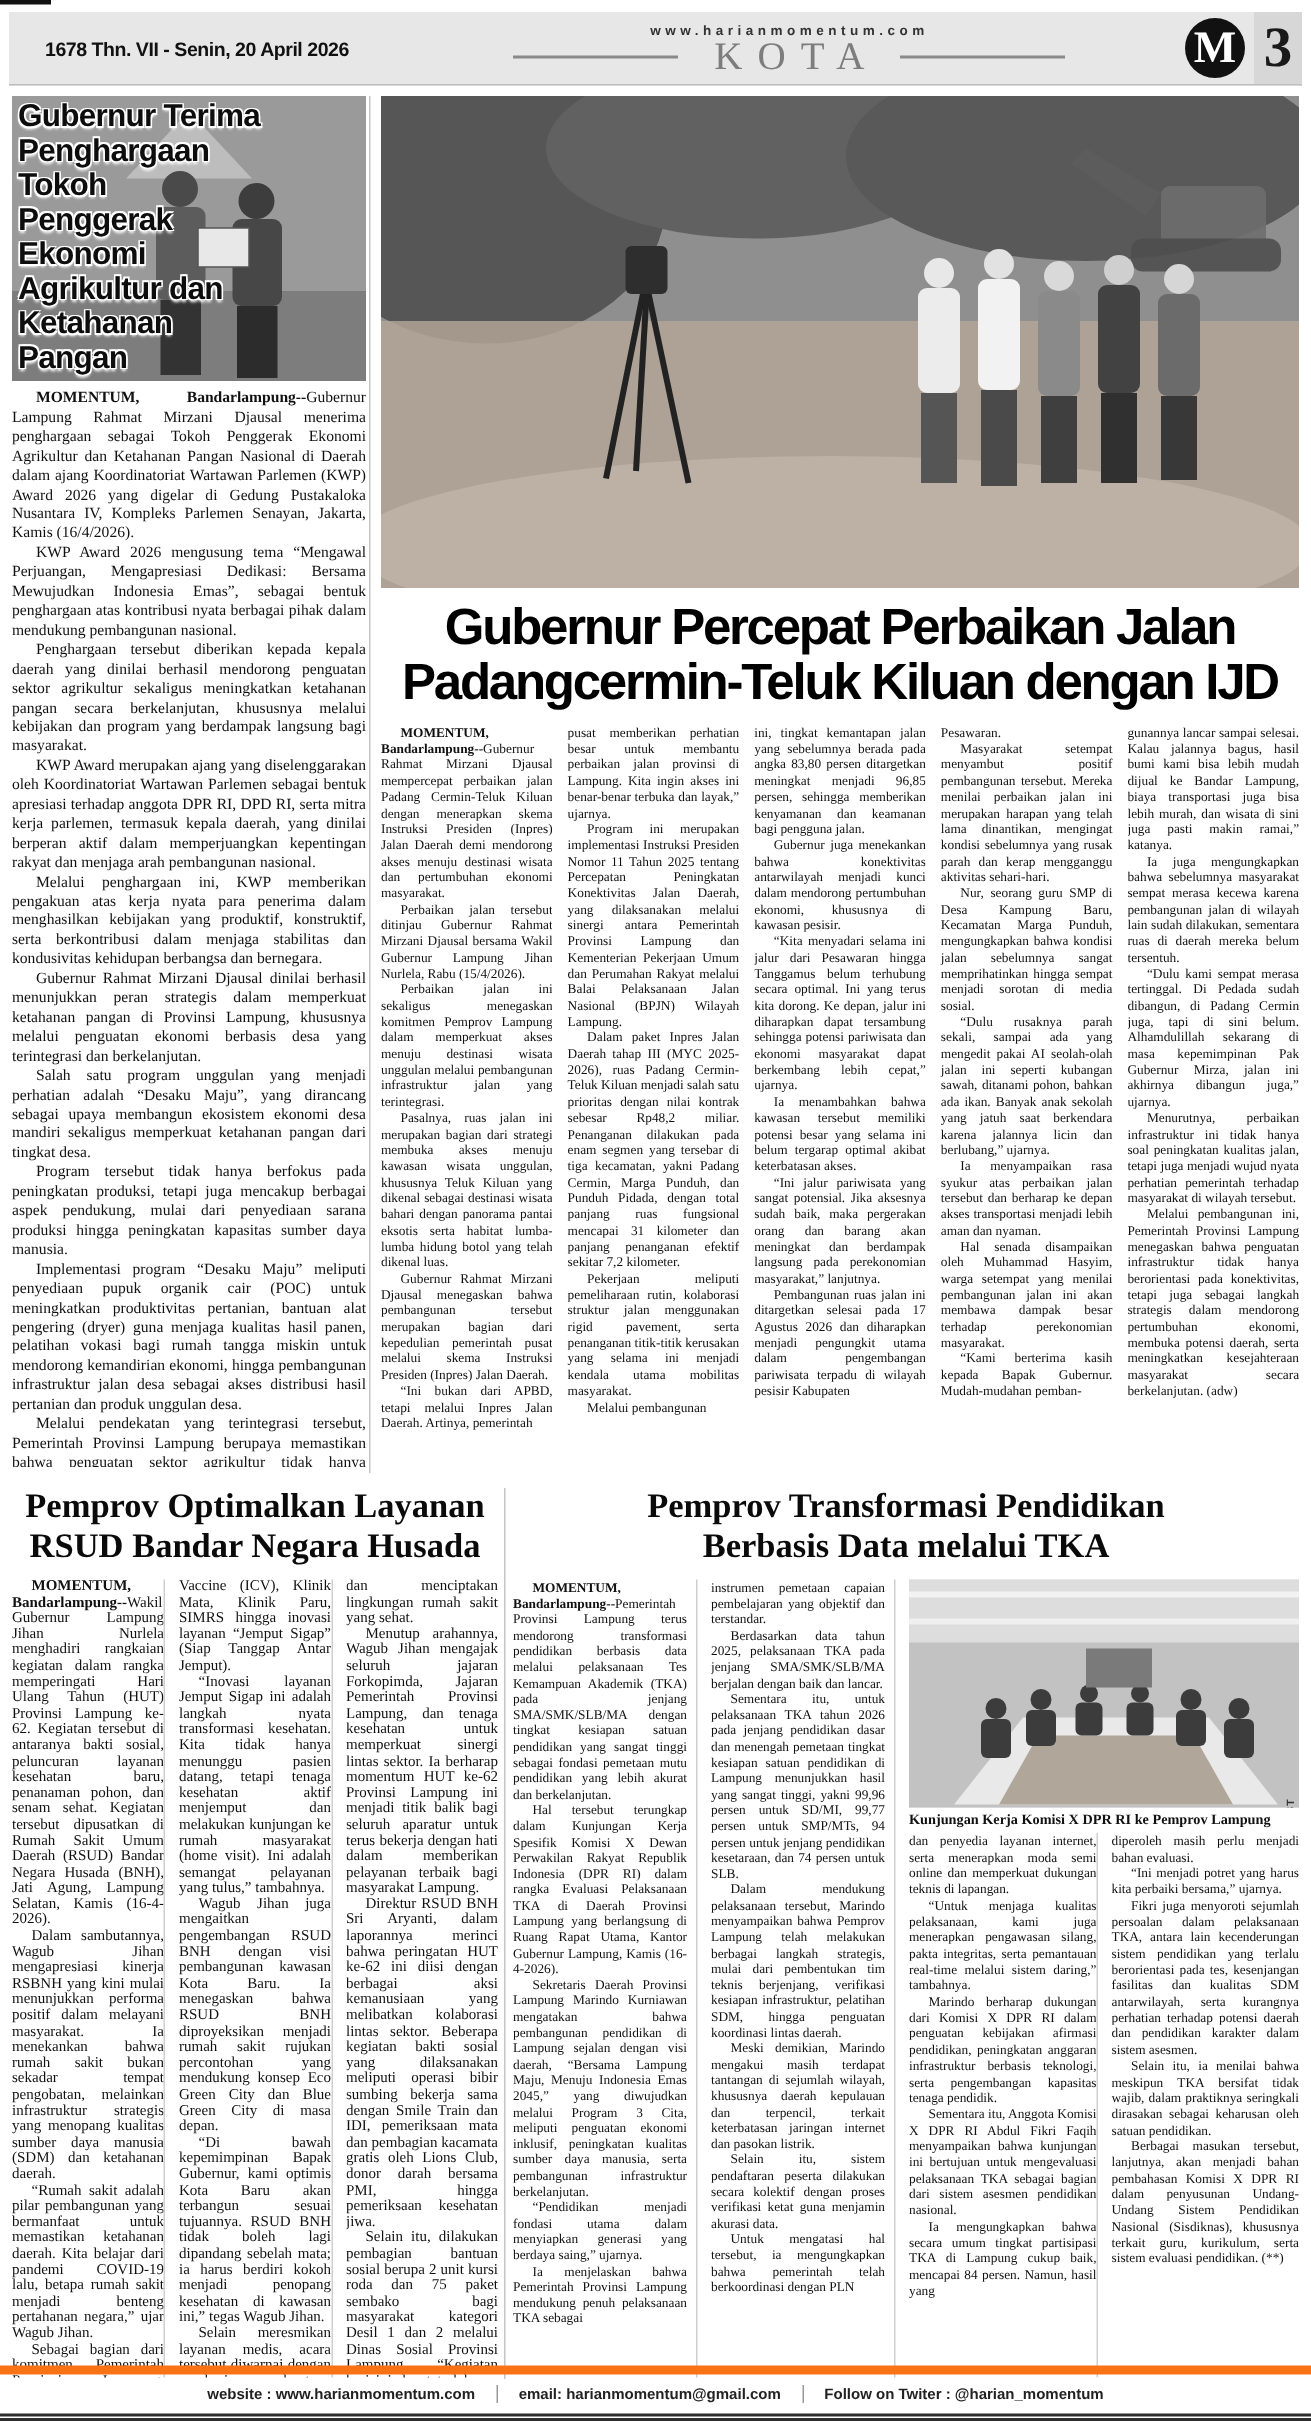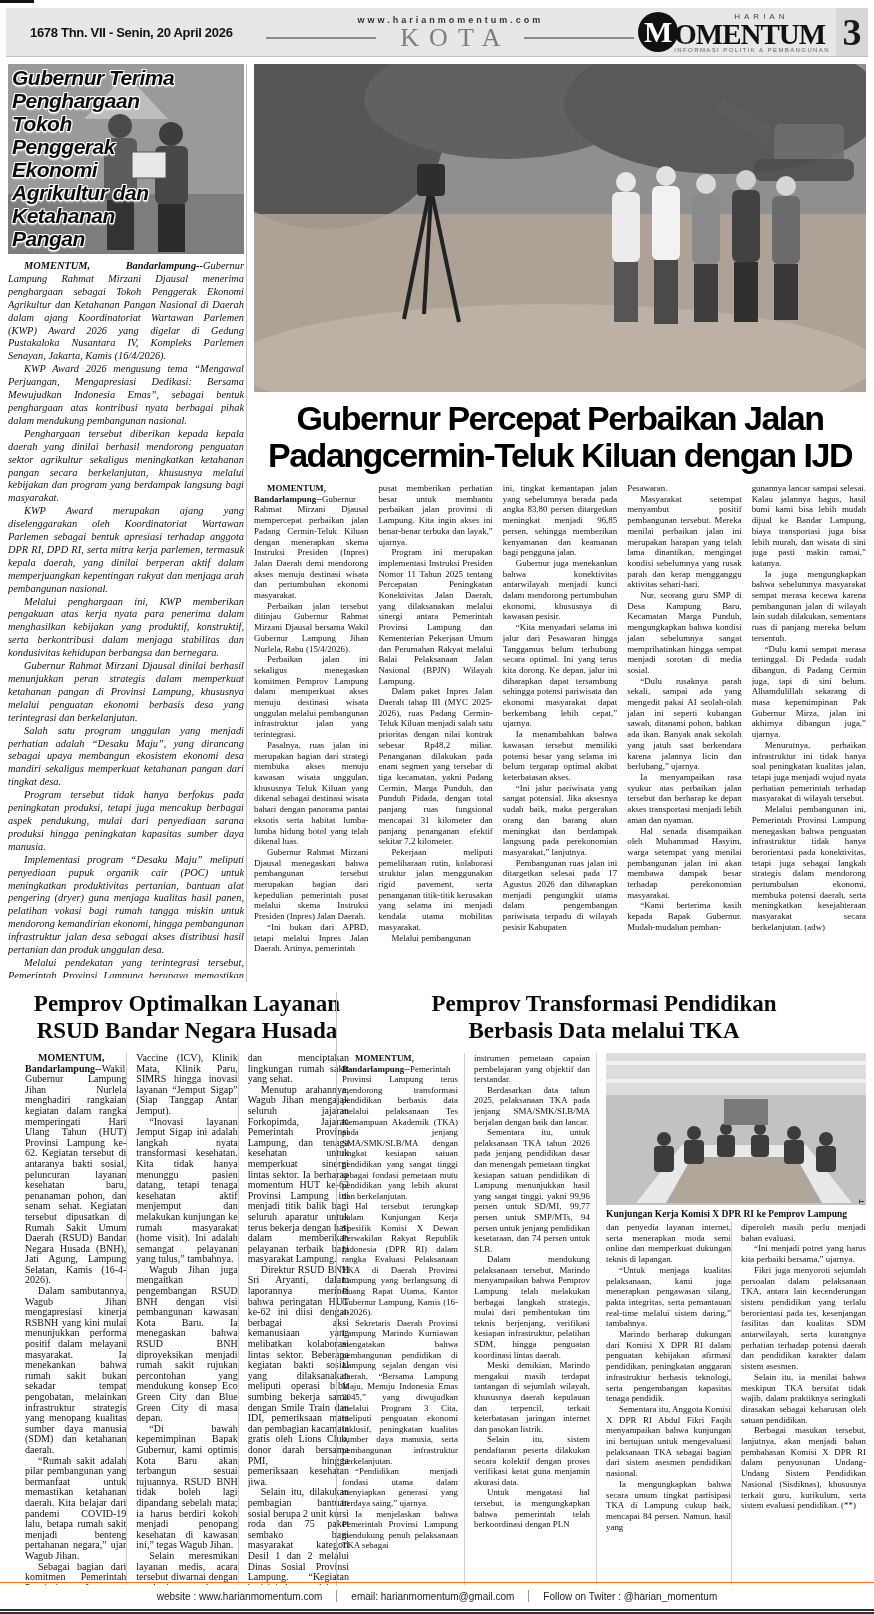--- a/index.html
+++ b/index.html
@@ -33,81 +33,76 @@
            justify-content:center;font-family:"Liberation Serif",serif;font-size:38px;
            font-weight:bold;color:#1a1a1a;}
   
   .cols{display:flex;}
   .col{flex:1;overflow:hidden;text-align:justify;}
   .para{margin:0;text-indent:13px;}
   .para.cont{text-indent:0;}
   .para b{font-family:"Liberation Serif",serif;}
   .ruled .col:not(:last-child){border-right:1px solid #cfcfcf;}
   
-  .award{position:absolute;left:8px;top:64px;width:236px;height:920px;font-style:italic;}
+  .award{position:absolute;left:8px;top:64px;width:236px;height:920px;}
   .award-photo{position:relative;width:236px;height:190px;background:#8e8e8e;overflow:hidden;}
   .award-head{position:absolute;left:4px;top:2px;font-family:"Liberation Sans",sans-serif;
               font-weight:bold;font-size:21px;line-height:23px;letter-spacing:-0.5px;color:#0d0d0d;
               text-shadow:-1px -1px 0 #fff,1px -1px 0 #fff,-1px 1px 0 #fff,1px 1px 0 #fff,0 2px 2px #fff;}
   .award-body{margin-top:6px;height:718px;overflow:hidden;font-size:10.4px;line-height:12.9px;}
   .award-body .para{text-indent:16px;}
   
   .main{position:absolute;left:254px;top:64px;width:612px;}
   .main-photo{position:relative;width:612px;height:328px;background:#a9a9a9;overflow:hidden;}
   .main-head{margin-top:8px;text-align:center;font-family:"Liberation Sans",sans-serif;
              font-weight:bold;font-size:34px;line-height:37px;letter-spacing:-1.5px;color:#000;}
   .main-body{margin-top:9px;height:508px;font-size:8.9px;line-height:10.7px;gap:10px;}
   
   .serif-head{text-align:center;font-family:"Liberation Serif",serif;font-weight:bold;
               font-size:23px;line-height:27px;color:#0a0a0a;}
-  .rsud{position:absolute;left:25px;top:990px;width:324px;}
+  .rsud{position:absolute;left:8px;top:990px;width:324px;}
   .rsud-body{margin-top:9px;height:532px;font-size:10px;line-height:10.6px;gap:9px;}
   .tka{position:absolute;left:342px;top:990px;width:524px;}
   .tka-body{margin-top:9px;height:532px;display:flex;gap:9px;}
   .tka-col{width:116px;overflow:hidden;text-align:justify;font-size:8.9px;line-height:10.6px;
            border-right:1px solid #cfcfcf;padding-right:6px;}
   .tka-right{flex:1;display:flex;flex-direction:column;overflow:hidden;}
   .tka-photo{position:relative;width:100%;height:152px;background:#b5b5b5;overflow:hidden;}
   .photo-credit{position:absolute;right:1px;bottom:6px;transform:rotate(-90deg);
                 transform-origin:right bottom;font-family:"Liberation Sans",sans-serif;
                 font-size:7px;font-weight:bold;color:#333;letter-spacing:0.5px;}
   .tka-caption{font-family:Liberation Serif, serif;font-weight:bold;font-size:9.5px;
                padding:4px 0 3px 0;color:#111;}
   .tka-bottom{flex:1;font-size:8.9px;line-height:10.7px;gap:9px;}
   
   .vrule{position:absolute;width:1px;background:#c4c4c4;}
   
-  .footer{position:absolute;left:0;bottom:0;width:874px;height:26px;border-top:1px solid #f97316;
+  .footer{position:absolute;left:0;bottom:0;width:874px;height:26px;border-top:6px solid #f97316;
           border-bottom:5px double #2e2e2e;display:flex;align-items:center;justify-content:center;
-          font-family:"Liberation Sans",sans-serif;font-weight:normal;font-size:10px;color:#222;gap:14px;}
+          font-family:"Liberation Sans",sans-serif;font-weight:bold;font-size:10px;color:#222;gap:14px;}
   .fsep{width:1px;height:12px;background:#999;}
 </style>
 </head>
 <body>
 
 <div class="page">
   <div class="topedge"></div>
 
   <div class="header">
     <div class="issue">1678 Thn. VII - Senin, 20 April 2026</div>
     <div class="centerhead">
       <div class="siteurl">www.harianmomentum.com</div>
       <div class="kotarow">
         <div class="krule"></div>
         <div class="section">KOTA</div>
         <div class="krule"></div>
       </div>
     </div>
     <div class="logo">
       <div class="logo-m">M</div>
-      <div class="logo-right">
-        <div class="logo-harian">HARIAN</div>
-        <div class="logo-name">OMENTUM</div>
-        <div class="logo-tag">INFORMASI POLITIK &amp; PEMBANGUNAN</div>
-      </div>
     </div>
     <div class="pagenum">3</div>
   </div>
 
   <div class="award">
     <div class="award-photo">
       <svg width="236" height="190" viewBox="0 0 236 190">
         <rect width="236" height="190" fill="#9a9a9a"></rect>
         <rect y="130" width="236" height="60" fill="#7d7d7d"></rect>
         <polygon points="118,10 160,55 76,55" fill="#bdbdbd"></polygon>
@@ -234,21 +229,21 @@
           <p class="para cont">Pesawaran.</p>
           <p class="para">Masyarakat setempat menyambut positif pembangunan tersebut. Mereka menilai perbaikan jalan ini merupakan harapan yang telah lama dinantikan, mengingat kondisi sebelumnya yang rusak parah dan kerap mengganggu aktivitas sehari-hari.</p>
           <p class="para">Nur, seorang guru SMP di Desa Kampung Baru, Kecamatan Marga Punduh, mengungkapkan bahwa kondisi jalan sebelumnya sangat memprihatinkan hingga sempat menjadi sorotan di media sosial.</p>
           <p class="para">“Dulu rusaknya parah sekali, sampai ada yang mengedit pakai AI seolah-olah jalan ini seperti kubangan sawah, ditanami pohon, bahkan ada ikan. Banyak anak sekolah yang jatuh saat berkendara karena jalannya licin dan berlubang,” ujarnya.</p>
           <p class="para">Ia menyampaikan rasa syukur atas perbaikan jalan tersebut dan berharap ke depan akses transportasi menjadi lebih aman dan nyaman.</p>
           <p class="para">Hal senada disampaikan oleh Muhammad Hasyim, warga setempat yang menilai pembangunan jalan ini akan membawa dampak besar terhadap perekonomian masyarakat.</p>
           <p class="para">“Kami berterima kasih kepada Bapak Gubernur. Mudah-mudahan pemban-</p>
         </div>
         <div class="col">
           <p class="para cont">gunannya lancar sampai selesai. Kalau jalannya bagus, hasil bumi kami bisa lebih mudah dijual ke Bandar Lampung, biaya transportasi juga bisa lebih murah, dan wisata di sini juga pasti makin ramai,” katanya.</p>
-          <p class="para">Ia juga mengungkapkan bahwa sebelumnya masyarakat sempat merasa kecewa karena pembangunan jalan di wilayah lain sudah dilakukan, sementara ruas di panjang mereka belum tersentuh.</p>
+          <p class="para">Ia juga mengungkapkan bahwa sebelumnya masyarakat sempat merasa kecewa karena pembangunan jalan di wilayah lain sudah dilakukan, sementara ruas di daerah mereka belum tersentuh.</p>
           <p class="para">“Dulu kami sempat merasa tertinggal. Di Pedada sudah dibangun, di Padang Cermin juga, tapi di sini belum. Alhamdulillah sekarang di masa kepemimpinan Pak Gubernur Mirza, jalan ini akhirnya dibangun juga,” ujarnya.</p>
           <p class="para">Menurutnya, perbaikan infrastruktur ini tidak hanya soal peningkatan kualitas jalan, tetapi juga menjadi wujud nyata perhatian pemerintah terhadap masyarakat di wilayah tersebut.</p>
           <p class="para">Melalui pembangunan ini, Pemerintah Provinsi Lampung menegaskan bahwa penguatan infrastruktur tidak hanya berorientasi pada konektivitas, tetapi juga sebagai langkah strategis dalam mendorong pertumbuhan ekonomi, membuka potensi daerah, serta meningkatkan kesejahteraan masyarakat secara berkelanjutan. (adw)</p>
         </div>
       </div>
   </div>
 
   <div class="rsud">
     <div class="serif-head">
         <div>Pemprov Optimalkan Layanan</div>

